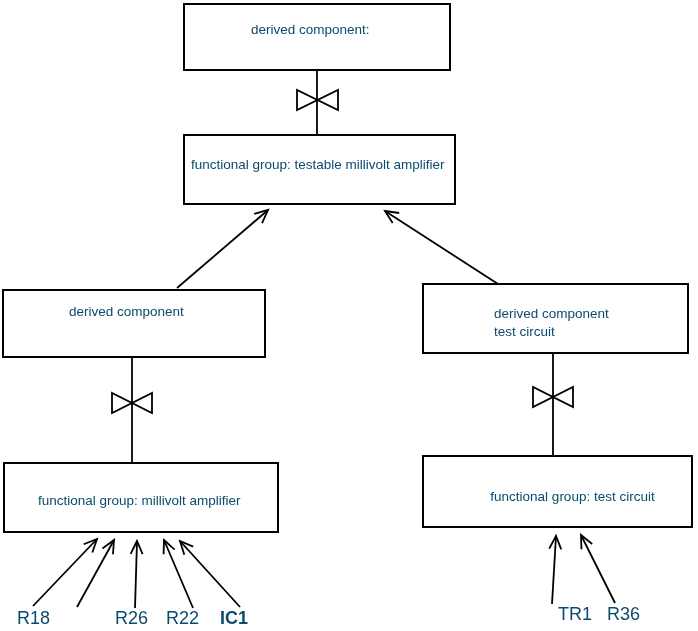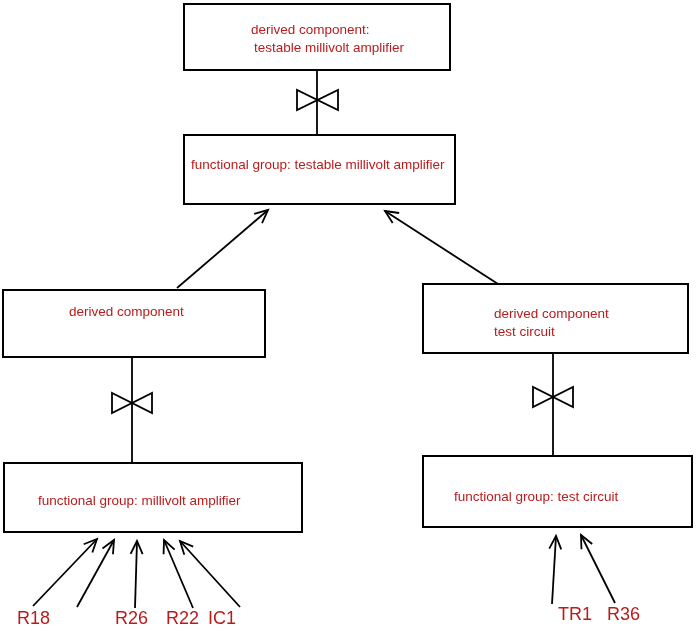--- a/index.html
+++ b/index.html
@@ -6,21 +6,21 @@
     margin: 0;
     padding: 0;
     background: #ffffff;
   }
   #canvas {
     position: relative;
     width: 698px;
     height: 631px;
     background: #ffffff;
     font-family: "Liberation Sans", sans-serif;
-    color: #b91c1c;
+    color: #0c4a6e;
     overflow: hidden;
   }
   #wires {
     position: absolute;
     left: 0; top: 0;
     width: 698px; height: 631px;
   }
   .node {
     position: absolute;
     box-sizing: border-box;
@@ -34,28 +34,28 @@
     position: absolute;
     font-size: 18px;
     line-height: 15px;
     white-space: nowrap;
   }
   
   #n-derived-testable { left: 183px; top: 3px;   width: 268px; height: 68px; padding: 16px 0 0 66px; }
   #n-fg-testable      { left: 183px; top: 134px; width: 273px; height: 71px; padding: 20px 0 16px 6px; }
   #n-derived-mva      { left: 2px;   top: 289px; width: 264px; height: 69px; padding: 12px 0 0 65px; }
   #n-derived-test     { left: 422px; top: 283px; width: 267px; height: 71px; padding: 20px 0 0 70px; }
-  #n-fg-mva           { left: 3px;   top: 462px; width: 300px; height: 71px; padding: 28px 0 0 33px; }
-  #n-fg-test          { left: 422px; top: 455px; width: 271px; height: 73px; padding: 31px 0 0 30px; }
+  #n-fg-mva           { left: 3px;   top: 462px; width: 276px; height: 71px; padding: 28px 0 0 33px; }
+  #n-fg-test          { left: 422px; top: 455px; width: 271px; height: 73px; padding: 31px 0 0 30px; text-align: center; }
   
   #lbl-r18 { left: 17px;  top: 611px; }
   #lbl-r30 { left: 63px;  top: 635px; font-family: Liberation Serif, serif; }
   #lbl-r26 { left: 115px; top: 611px; }
   #lbl-r22 { left: 166px; top: 611px; }
-  #lbl-ic1 { left: 208px; top: 611px; }
+  #lbl-ic1 { left: 220px; top: 611px; font-weight: bold; }
   #lbl-tr1 { left: 558px; top: 607px; }
   #lbl-r36 { left: 607px; top: 607px; }
 </style>
 </head>
 <body>
 
 <div id="canvas">
 
   <svg id="wires" viewBox="0 0 698 631" xmlns="http://www.w3.org/2000/svg">
     <defs>
@@ -80,21 +80,20 @@
     <path d="M135,608 L137,541" fill="none" stroke="#000000" stroke-width="1.8" marker-end="url(#ah)"></path>
     <path d="M193,608 L164,540" fill="none" stroke="#000000" stroke-width="1.8" marker-end="url(#ah)"></path>
     <path d="M240,607 L180,541" fill="none" stroke="#000000" stroke-width="1.8" marker-end="url(#ah)"></path>
 
     <path d="M552,604 L556,536" fill="none" stroke="#000000" stroke-width="1.8" marker-end="url(#ah)"></path>
     <path d="M615,603 L581,535" fill="none" stroke="#000000" stroke-width="1.8" marker-end="url(#ah)"></path>
   </svg>
 
   <div id="n-derived-testable" class="node">
     <div>derived component:</div>
-    <div style="margin-left:3px;">testable millivolt amplifier</div>
   </div>
 
   <div id="n-fg-testable" class="node">
     <div>functional group: testable millivolt amplifier</div>
   </div>
 
   <div id="n-derived-mva" class="node">
     <div>derived component</div>
   </div>
 

